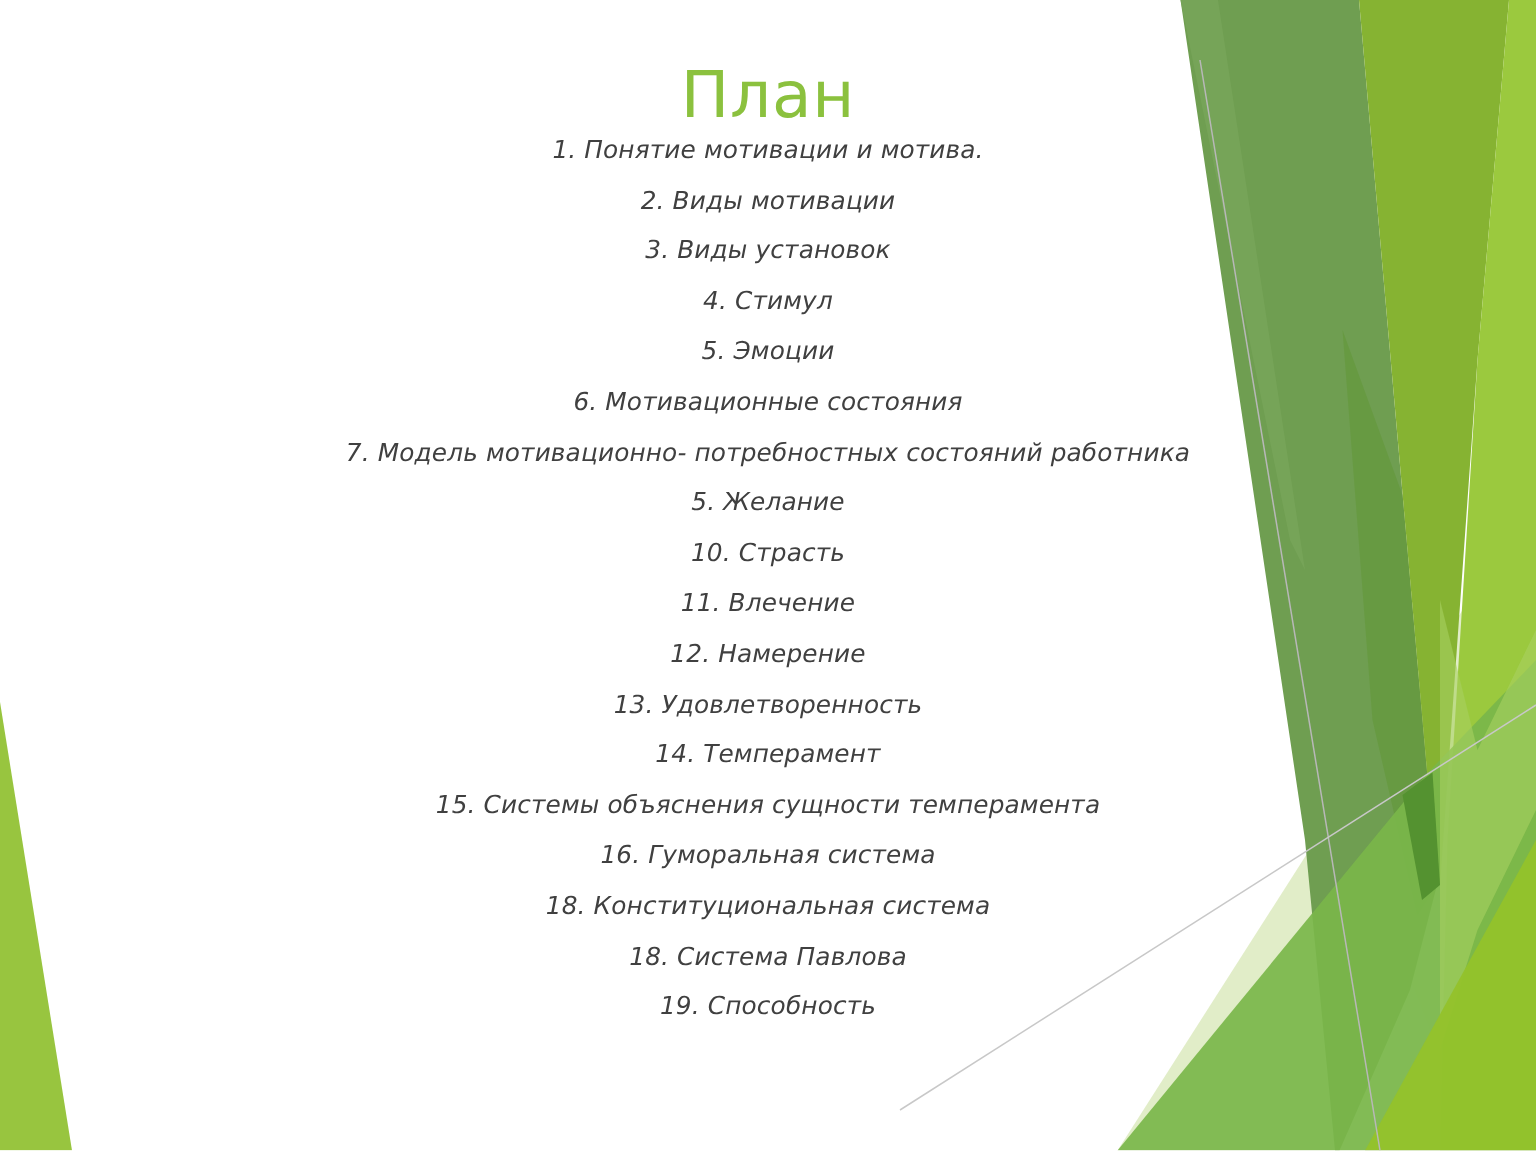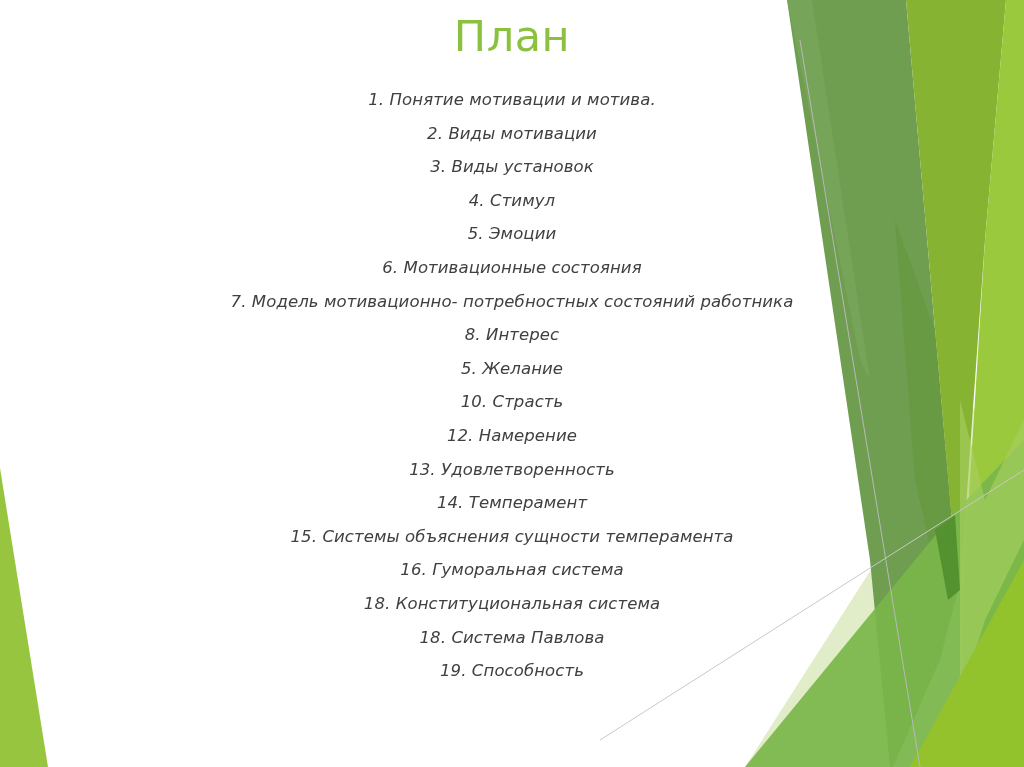--- a/index.html
+++ b/index.html
@@ -21,21 +21,21 @@
       position: absolute;
       left: 0;
       top: 0;
       width: 1024px;
       height: 767px;
     }
     .title {
       position: absolute;
       left: 0;
       width: 1024px;
-      top: 8px;
+      top: 36px;
       text-align: center;
       font-family: "DejaVu Sans", sans-serif;
       font-size: 43px;
       color: #8bc13e;
       line-height: 56px;
       letter-spacing: 0.5px;
     }
     .plan-list {
       position: absolute;
       left: 0;
@@ -96,23 +96,23 @@
   <div class="title">План</div>
 
   <ul class="plan-list">
     <li class="plan-item">1. Понятие мотивации и мотива.</li>
     <li class="plan-item">2. Виды мотивации</li>
     <li class="plan-item">3. Виды установок</li>
     <li class="plan-item">4. Стимул</li>
     <li class="plan-item">5. Эмоции</li>
     <li class="plan-item">6. Мотивационные состояния</li>
     <li class="plan-item">7. Модель мотивационно- потребностных состояний работника</li>
-    <li class="plan-item">8. Интерес</li>
     <li class="plan-item">5. Желание</li>
     <li class="plan-item">10. Страсть</li>
+    <li class="plan-item">11. Влечение</li>
     <li class="plan-item">12. Намерение</li>
     <li class="plan-item">13. Удовлетворенность</li>
     <li class="plan-item">14. Темперамент</li>
     <li class="plan-item">15. Системы объяснения сущности темперамента</li>
     <li class="plan-item">16. Гуморальная система</li>
     <li class="plan-item">18. Конституциональная система</li>
     <li class="plan-item">18. Система Павлова</li>
     <li class="plan-item">19. Способность</li>
   </ul>
 

